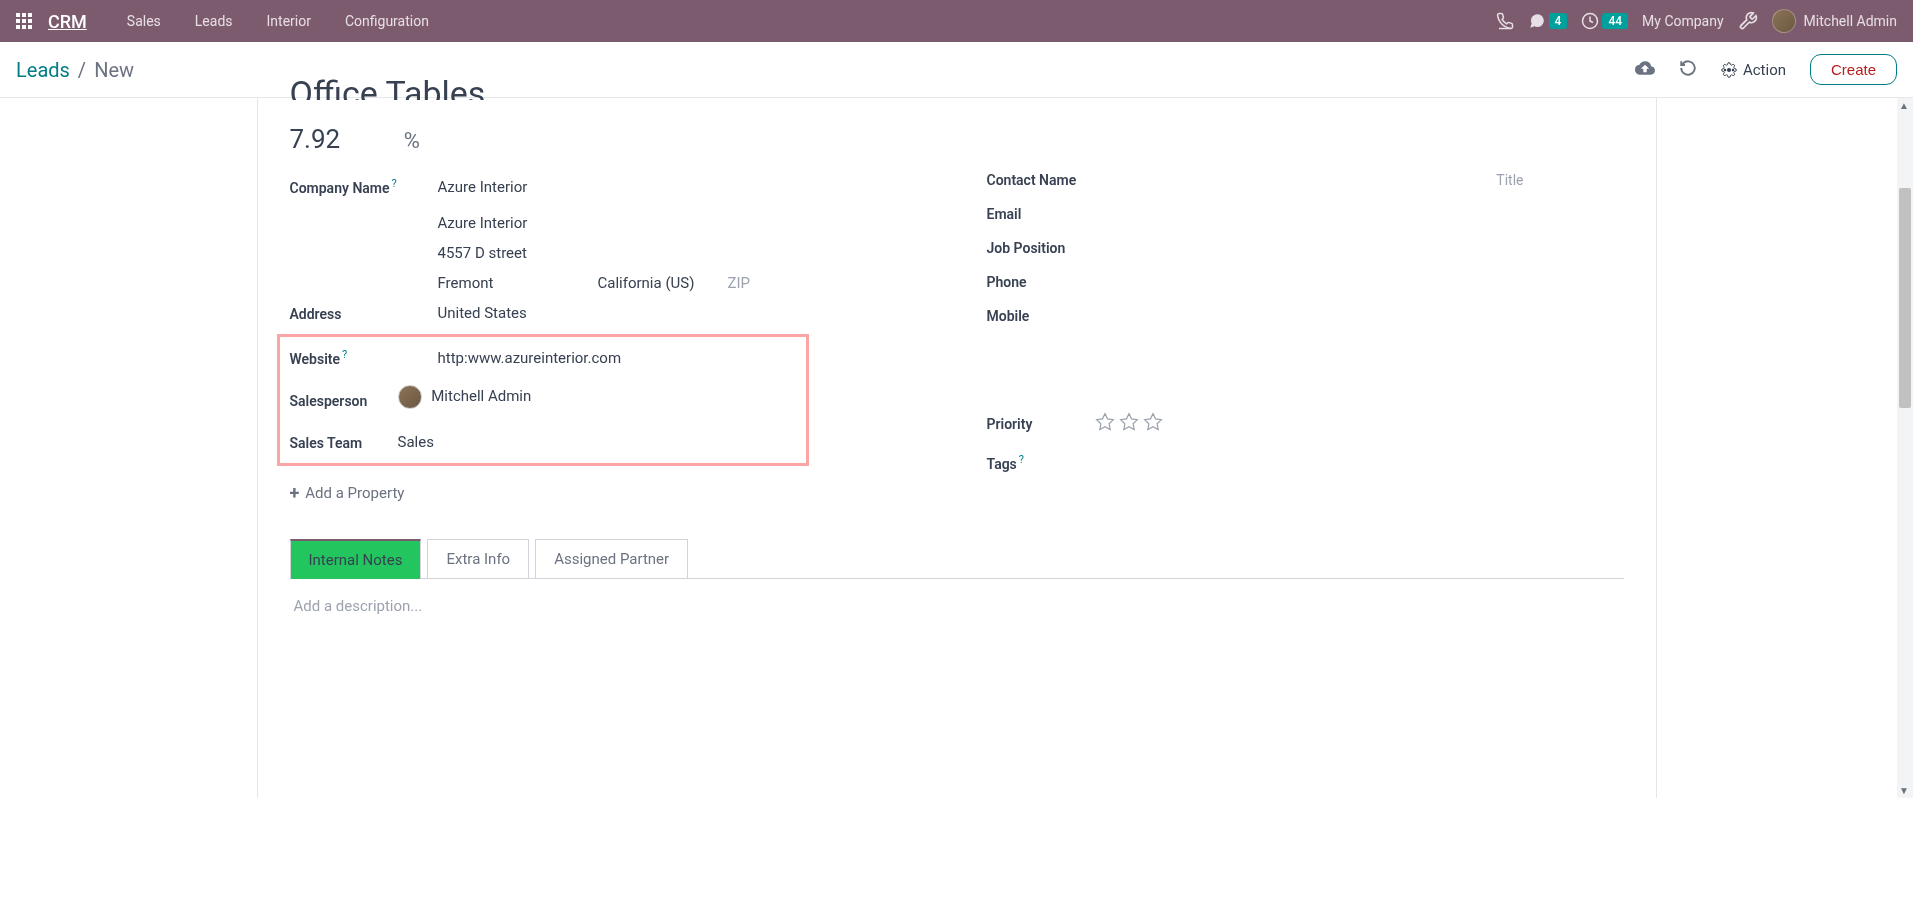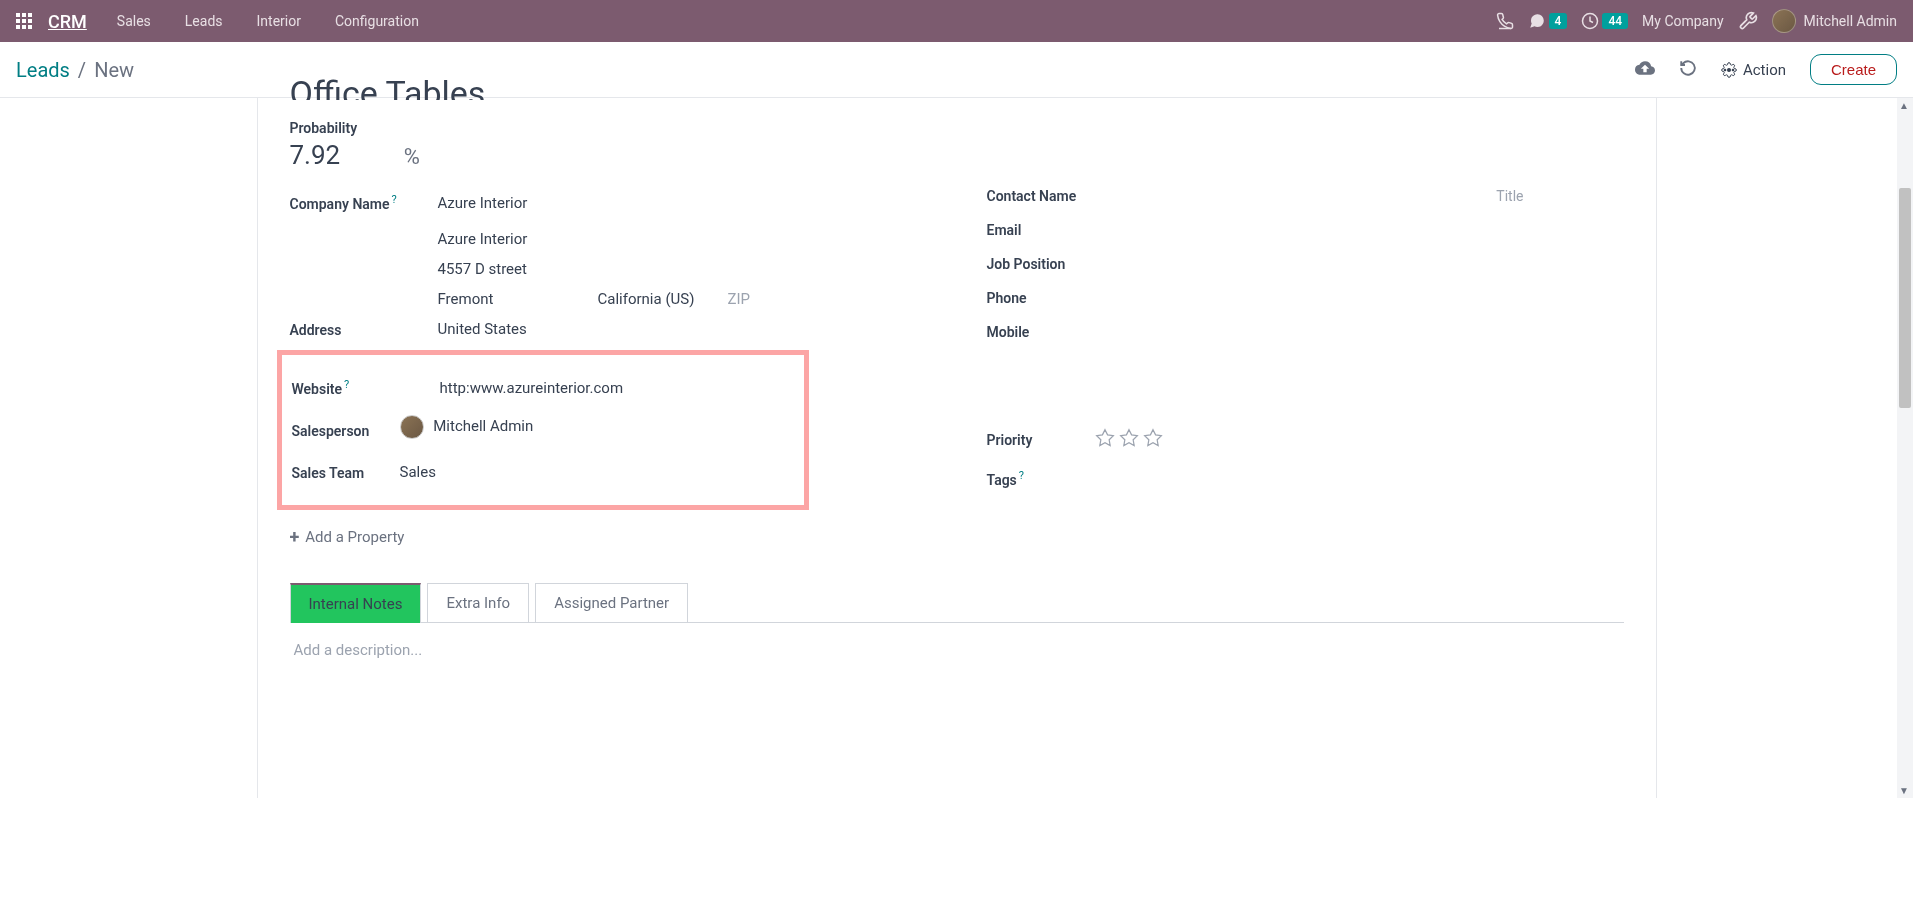--- a/index.html
+++ b/index.html
@@ -37,21 +37,21 @@
       cursor: pointer;
     }
     .apps-icon span {
       background: #fff;
       width: 4px;
       height: 4px;
     }
     .brand {
       font-size: 18px;
       font-weight: 500;
-      margin-right: 10px;
+      margin-right: 20px;
       color: #fff;
       text-decoration: underline;
     }
     .nav-item {
       color: #e8dfe4;
       padding: 0 14px;
       cursor: pointer;
       font-size: 14px;
     }
     .nav-right {
@@ -224,22 +224,22 @@
       display: flex;
       margin-bottom: 12px;
     }
     .addr-row .city { width: 160px; }
     .addr-row .state { width: 130px; }
     .addr-row .zip { color: #9ca3af; }
     .placeholder-text {
       color: #9ca3af;
     }
     .highlight-box {
-      border: 5px solid #fca5a5;
-      padding: 18px 10px;
+      border: 3px solid #fca5a5;
+      padding: 6px 10px;
       margin-left: -13px;
       margin-right: 118px;
       margin-top: -6px;
     }
     .avatar-inline {
       width: 24px;
       height: 24px;
       border-radius: 50%;
       background: linear-gradient(135deg, #8b7355, #6b5843);
       display: inline-block;
@@ -430,21 +430,20 @@
     </div>
     <button class="create-btn">Create</button>
   </div>
 </div>
 
 <div class="main-content">
   <div class="form-sheet">
     <div class="title-cut">Office Tables</div>
 
     <div class="prob-section">
-      <div class="form-label">Probability</div>
       <span class="prob-value">7.92</span>
       <span class="prob-percent">%</span>
     </div>
 
     <div class="form-grid">
 
       <div class="form-col">
         <div class="form-row">
           <div class="label-cell">
             <span>Company Name</span><span class="help">?</span>

